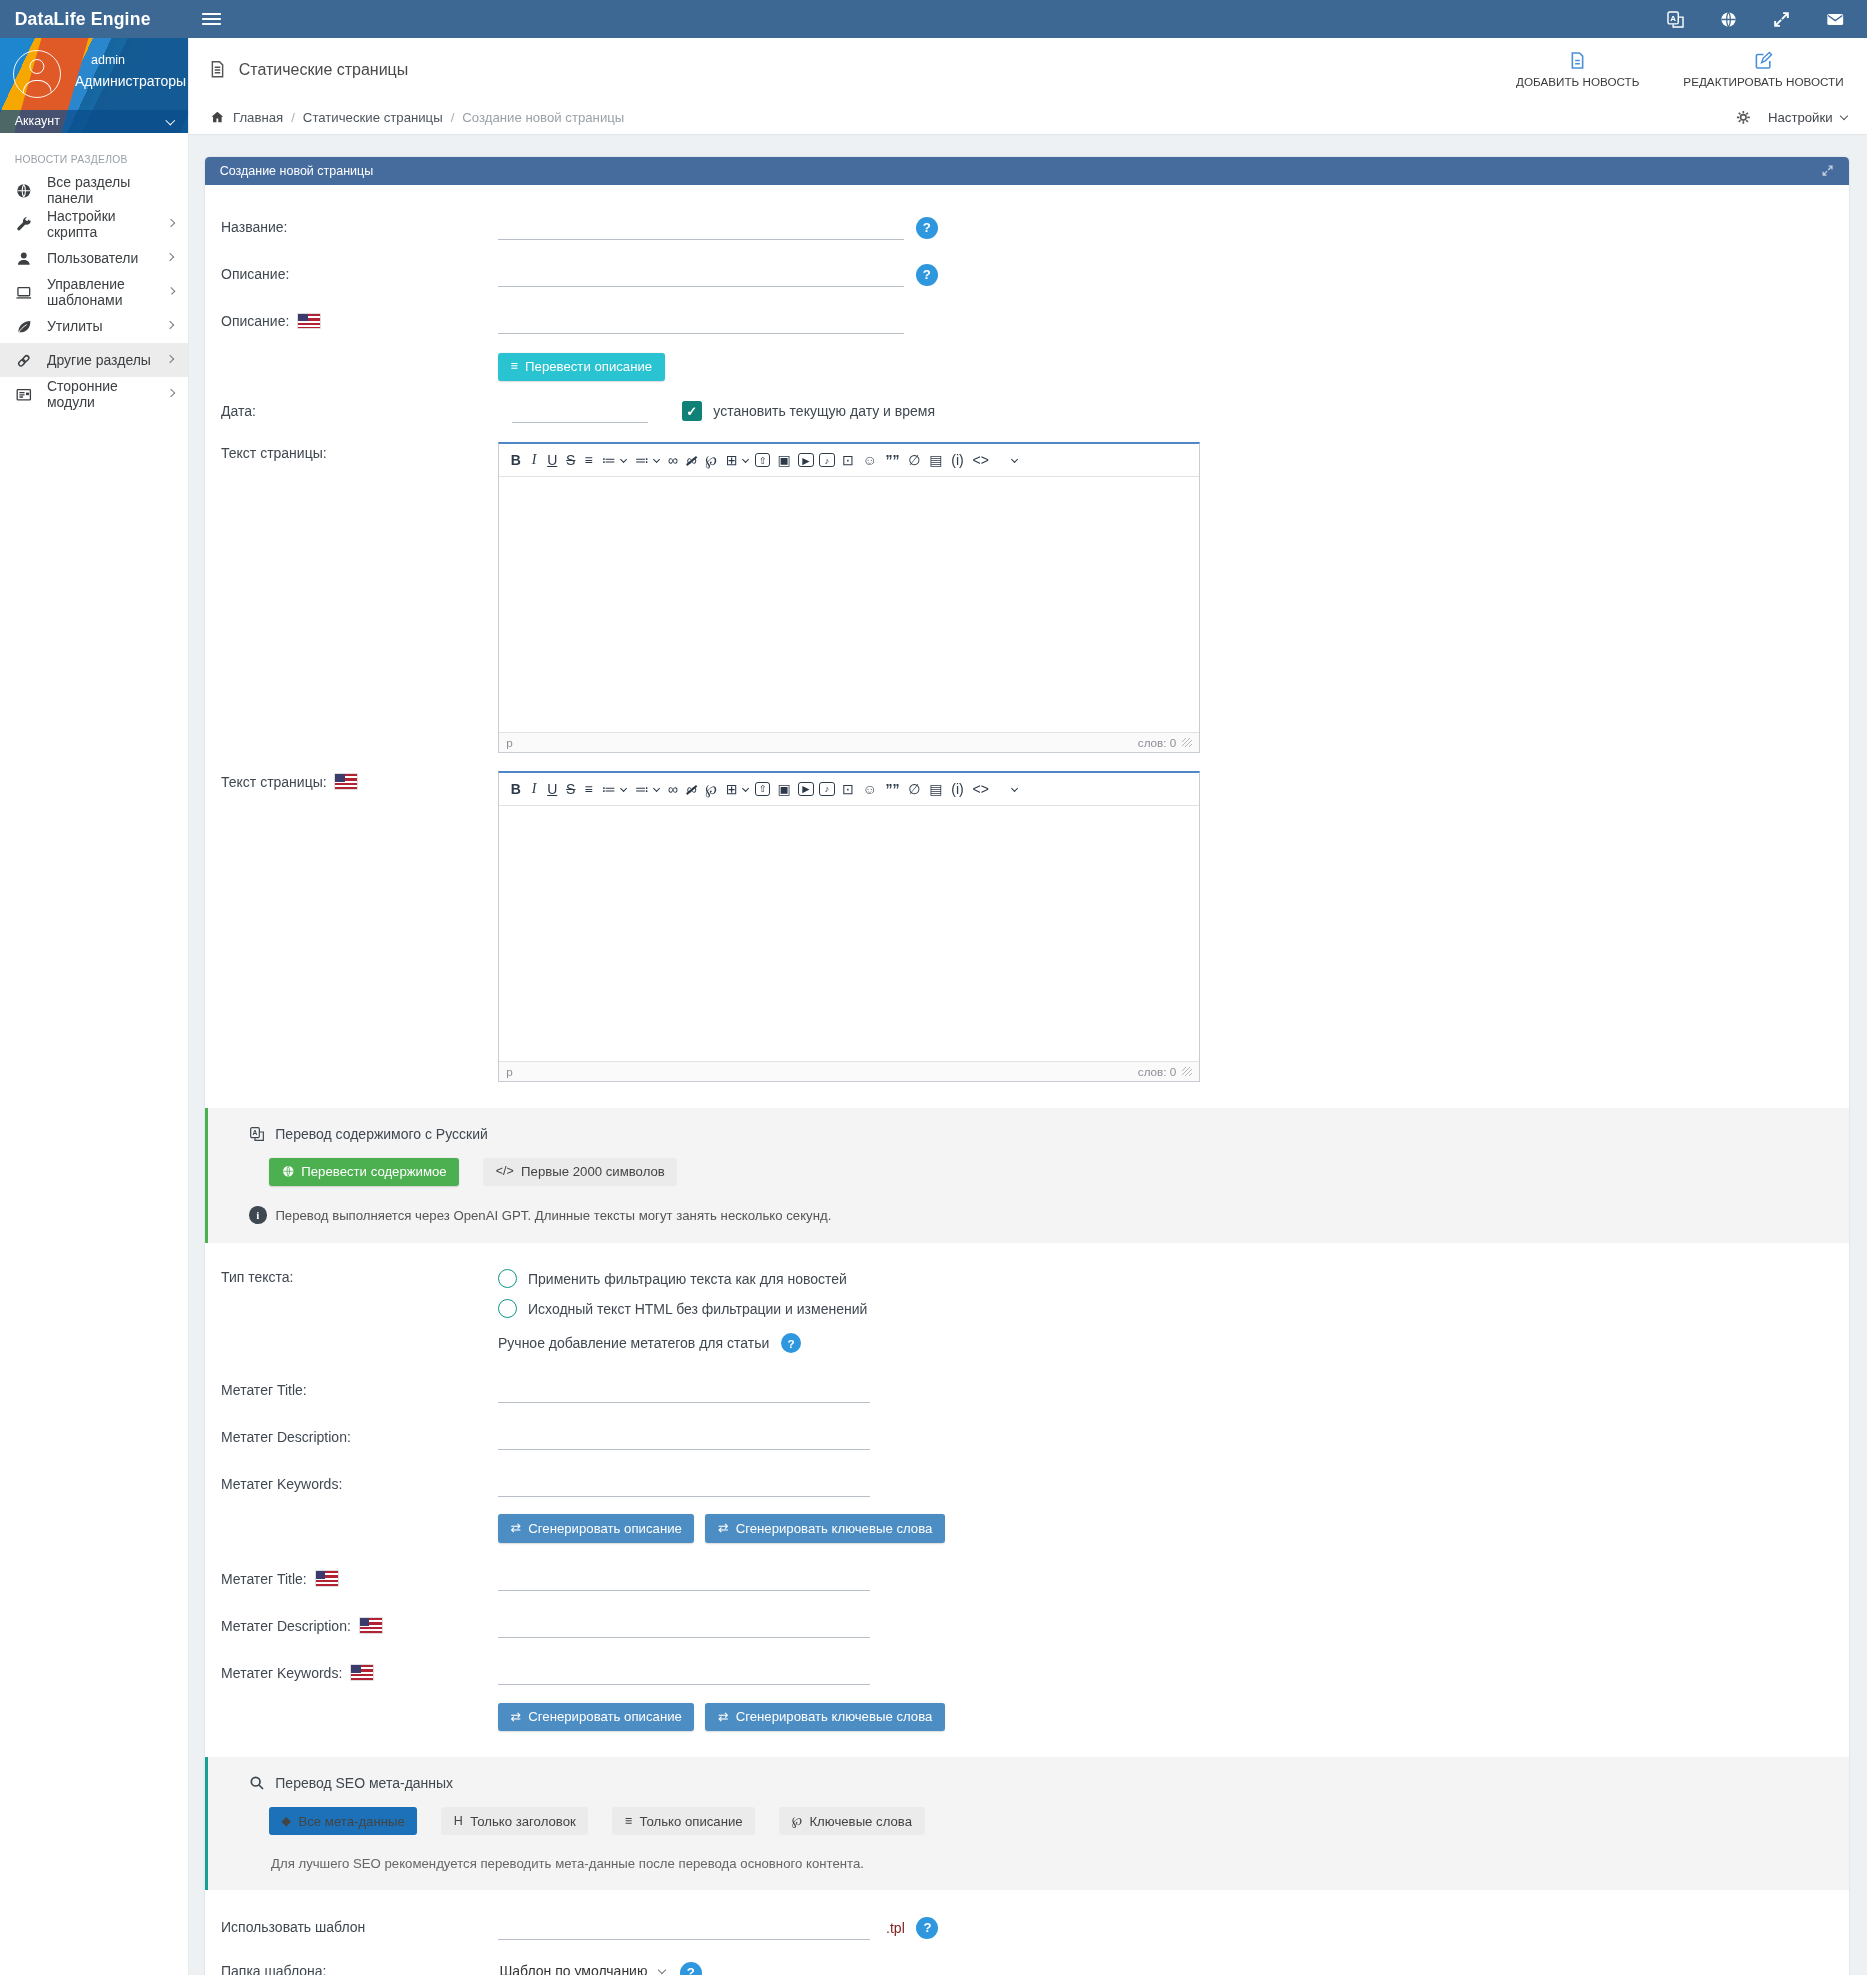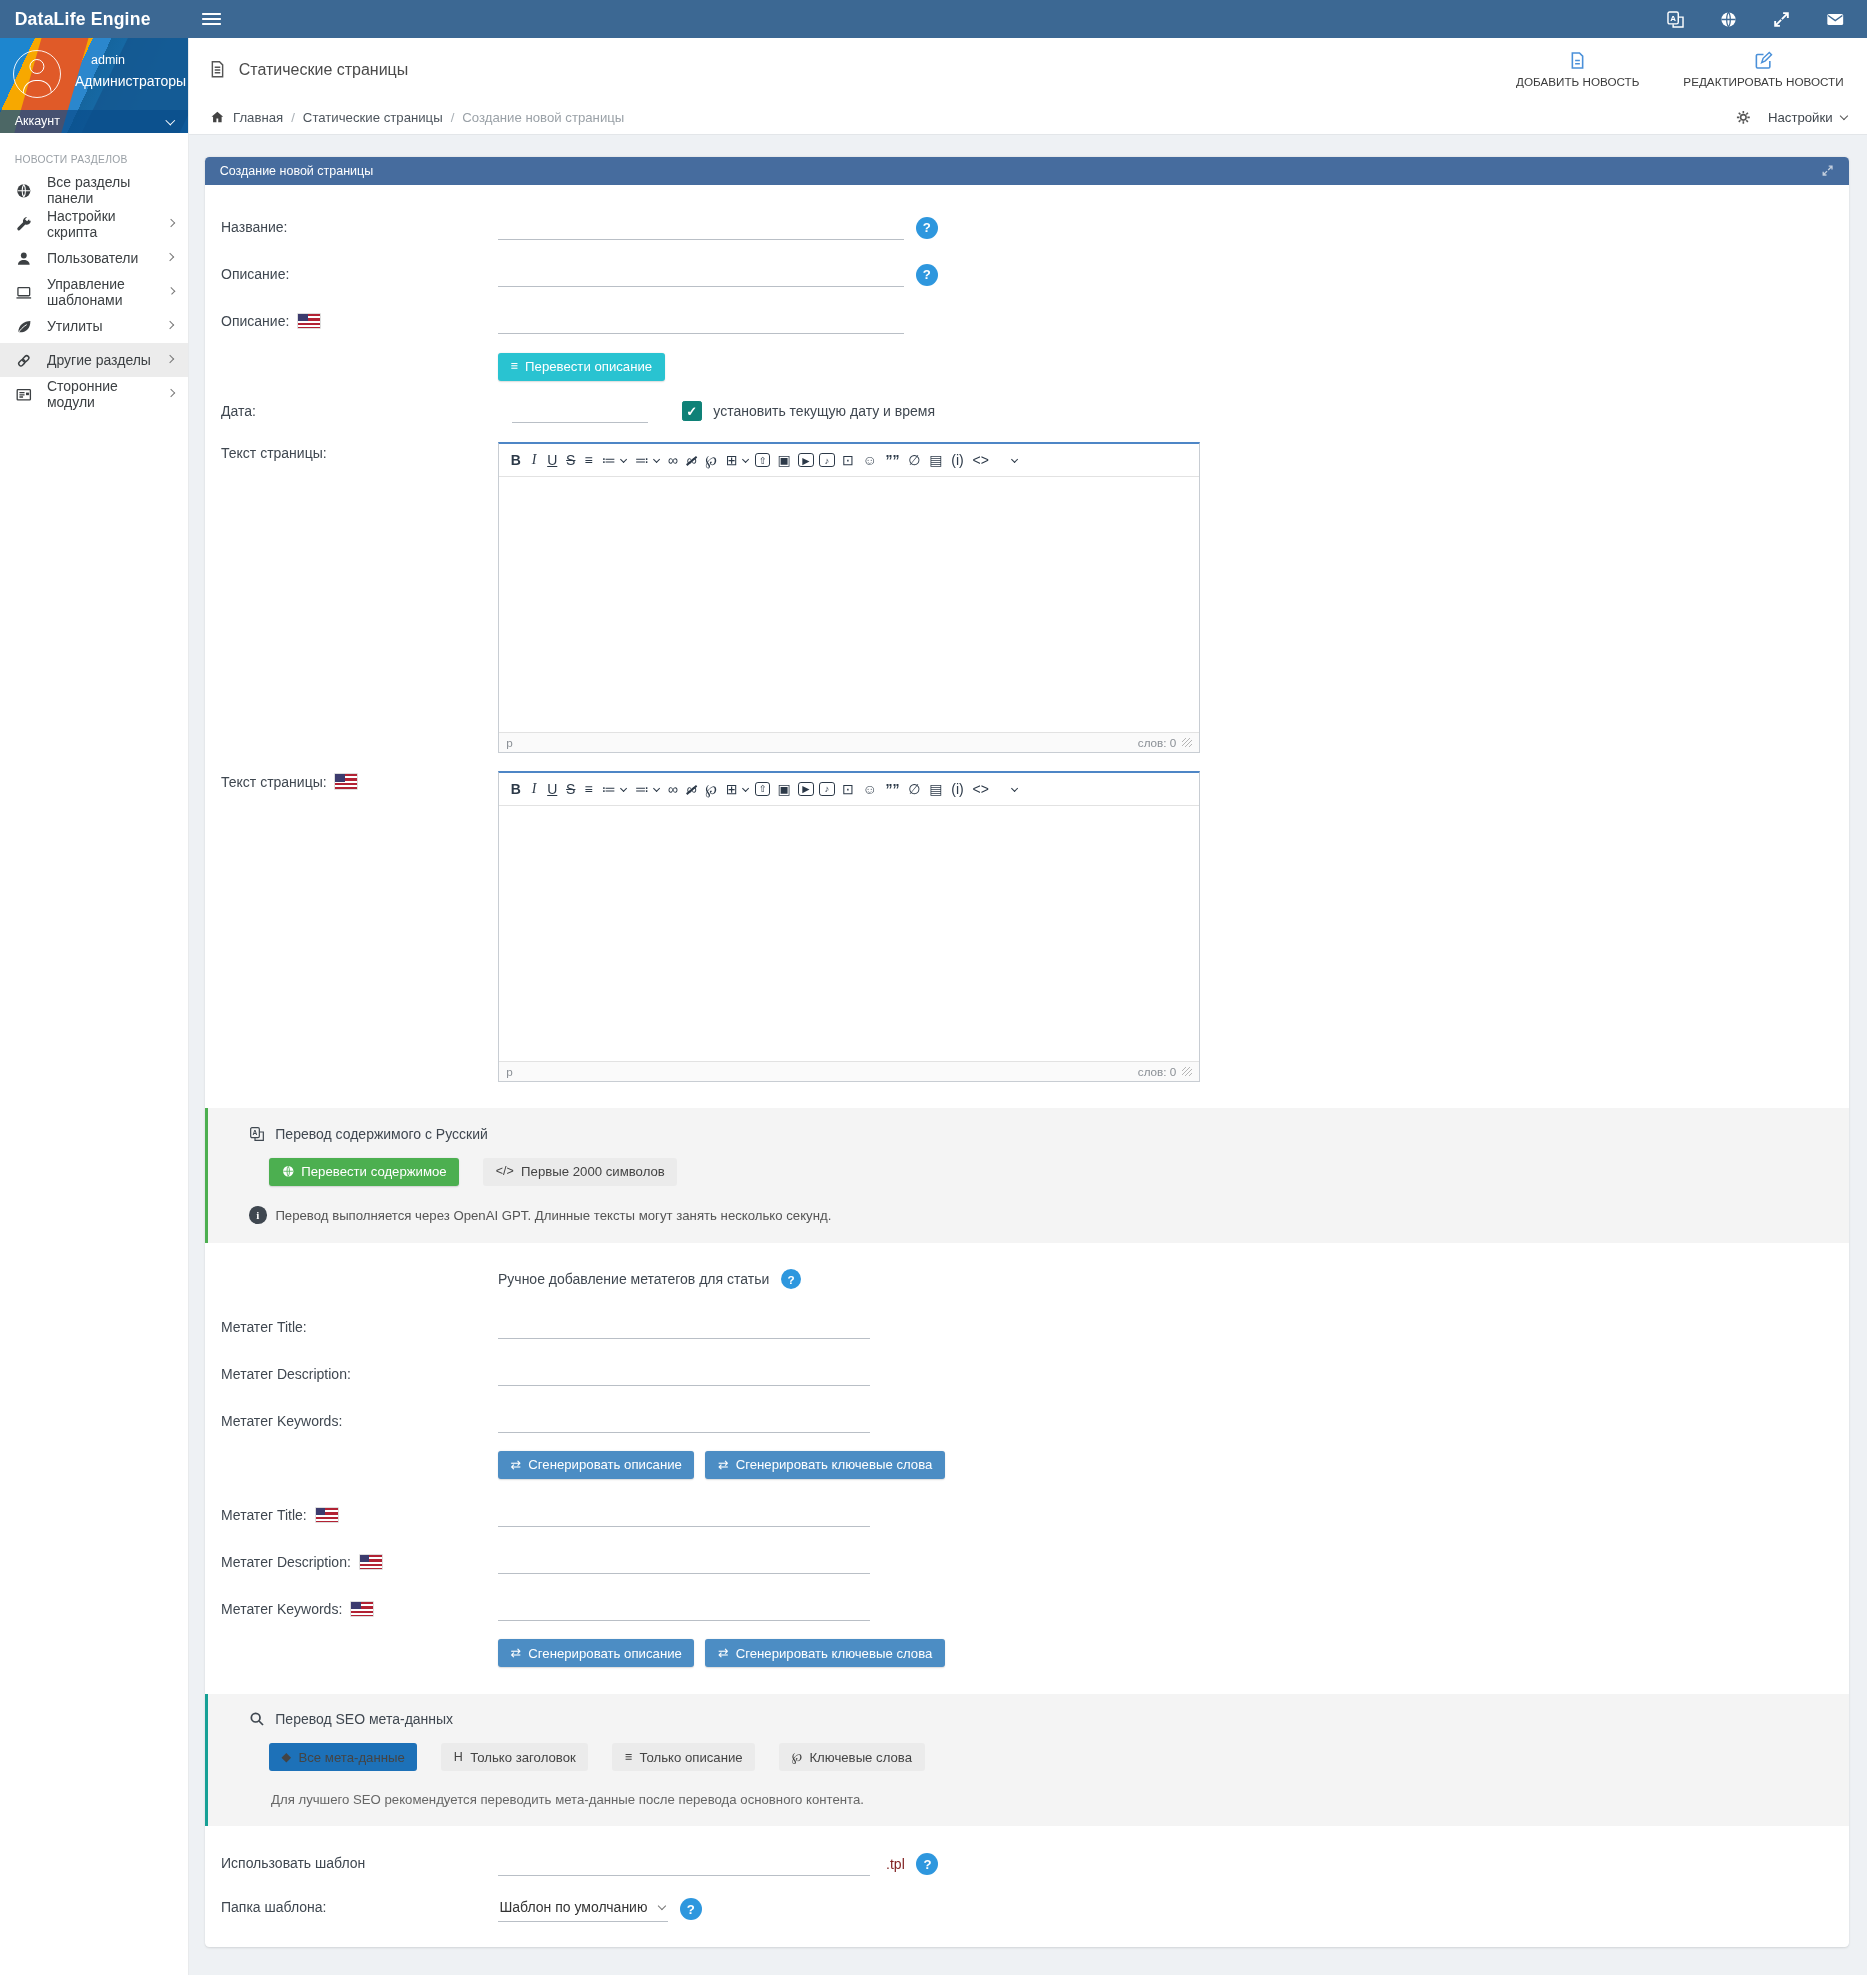--- a/index.html
+++ b/index.html
@@ -572,20 +572,35 @@
               <span class="bicon">&lt;/&gt;</span>
               <span>Первые 2000 символов</span>
             </button>
           </div>
           <div class="np-info">
             <span class="info-dot">i</span>
             <span>Перевод выполняется через OpenAI GPT. Длинные тексты могут занять несколько секунд.</span>
           </div>
         </div>
 
+        <div class="frow" style="margin-bottom:14.7px;">
+          <div class="flabel" style="padding-top:0;">
+              <span>Тип текста:</span>
+            </div>
+          <div class="fctrl" style="display:block;">
+            <div class="optrow">
+              <span class="rad"></span>
+              <span>Применить фильтрацию текста как для новостей</span>
+            </div>
+            <div class="optrow" style="margin-bottom:0;">
+              <span class="rad"></span>
+              <span>Исходный текст HTML без фильтрации и изменений</span>
+            </div>
+          </div>
+        </div>
 
         <div class="manual-meta">
           <span>Ручное добавление метатегов для статьи</span>
           <span class="help" style="width:20px;height:20px;font-size:11.7px;">?</span>
         </div>
 
         <div class="frow">
           <div class="flabel">
               <span>Метатег Title:</span>
             </div>

